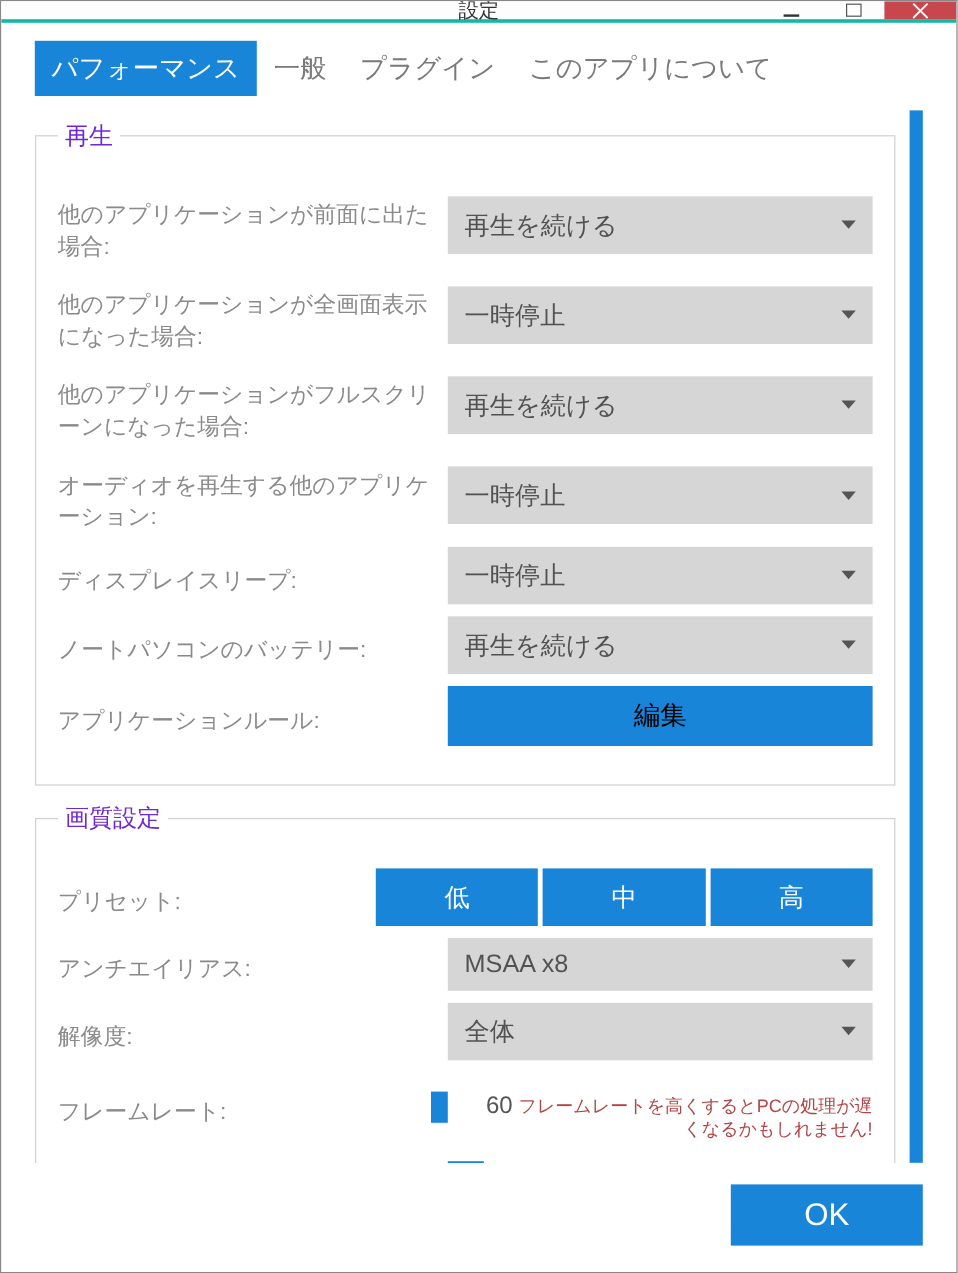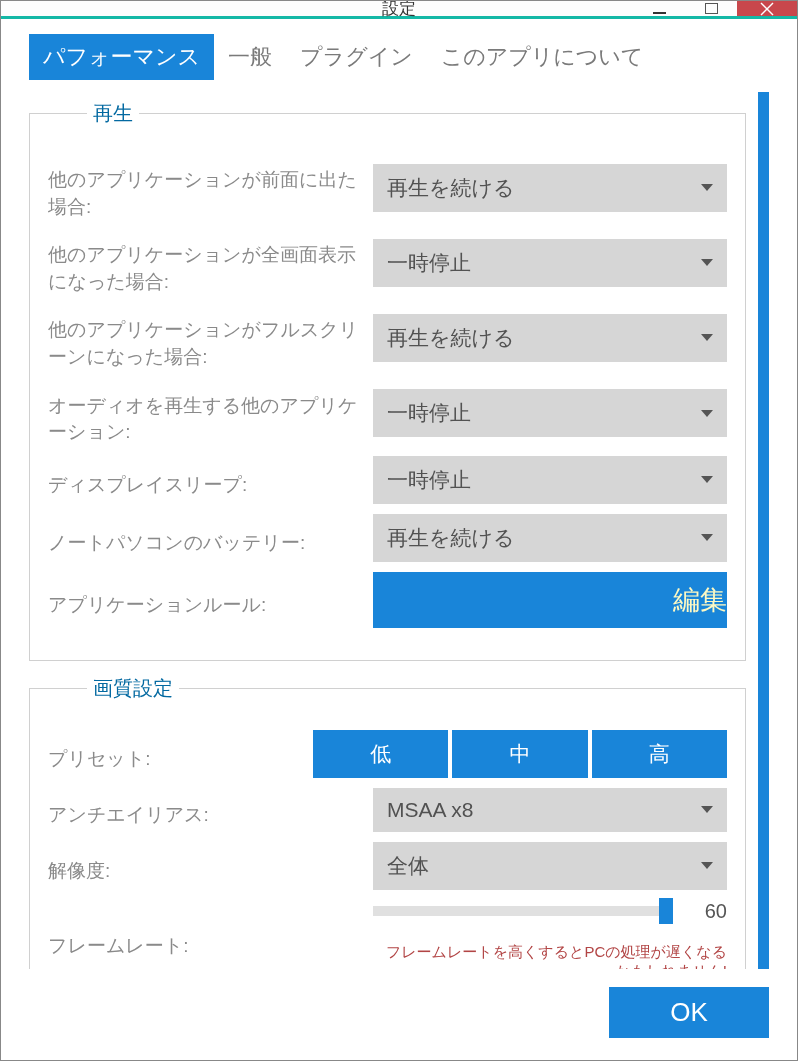--- a/index.html
+++ b/index.html
@@ -70,23 +70,22 @@
   overflow: auto;
   padding-right: 12px;
 }
 fieldset {
   border: 1px solid #d0d0d0;
   margin: 8px 0 14px 0;
   padding: 18px 18px 22px 18px;
 }
 legend {
   font-size: 20px;
-  color: #0369a1;
+  color: #6d28d9;
   padding: 0 6px;
-  margin-left: 39px;
 }
 .row {
   display: flex;
   align-items: center;
   margin: 10px 0;
   min-height: 42px;
 }
 .row-label {
   flex: 0 0 325px;
   font-size: 19px;
@@ -105,24 +104,24 @@
   justify-content: space-between;
   cursor: pointer;
 }
 .dropdown .caret {
   border-left: 6px solid transparent;
   border-right: 6px solid transparent;
   border-top: 7px solid #555;
 }
 .edit-btn {
   background: #1985d9;
-  color: #fef9c3;
-  font-size: 27px;
+  color: #000000;
+  font-size: 22px;
   padding: 10px 0;
-  text-align: right;
+  text-align: center;
   cursor: pointer;
 }
 .segmented {
   display: flex;
   gap: 4px;
 }
 .segmented .seg {
   flex: 1;
   background: #1985d9;
   color: #fff;
@@ -320,21 +319,21 @@
       <div class="row-control">
         <div class="dropdown">
           <span>全体</span>
           <span class="caret"></span>
         </div>
       </div>
     </div>
 
     <div class="row">
       <div class="row-label">フレームレート:</div>
-      <div class="row-control" style="display:flex;flex-direction:column;">
+      <div class="row-control" style="display:flex;flex-direction:row;">
         <div class="slider-row">
           <div class="slider-track">
             <div class="slider-thumb"></div>
           </div>
           <div class="slider-value">60</div>
         </div>
         <div class="warning">フレームレートを高くするとPCの処理が遅くなるかもしれません!</div>
       </div>
     </div>
 

